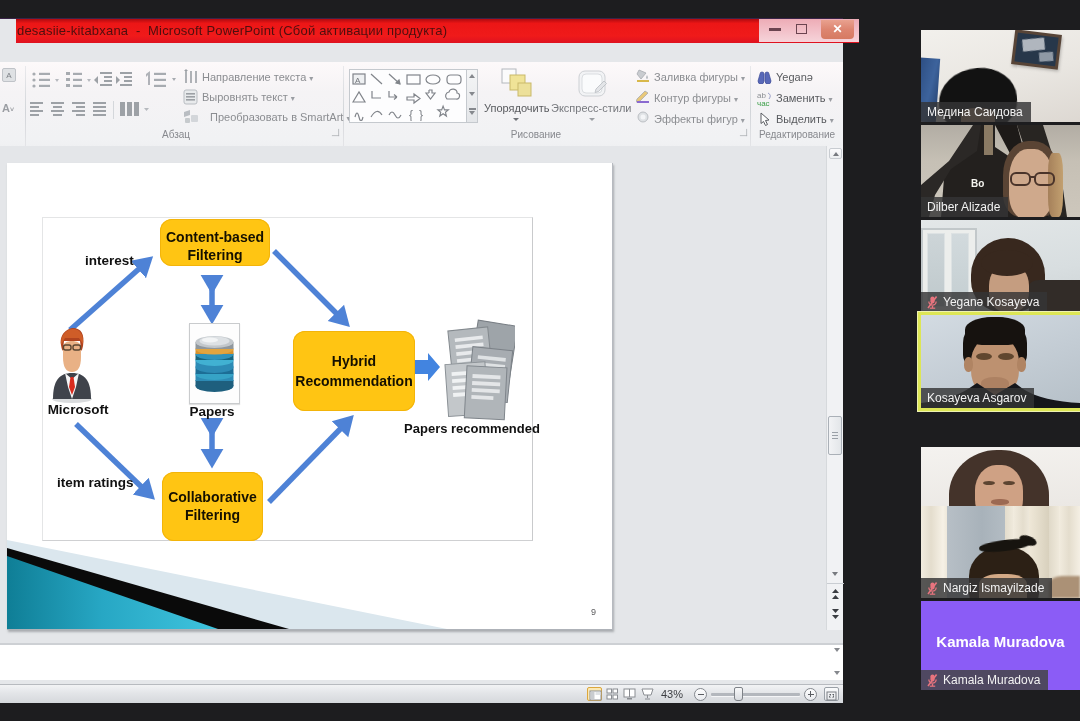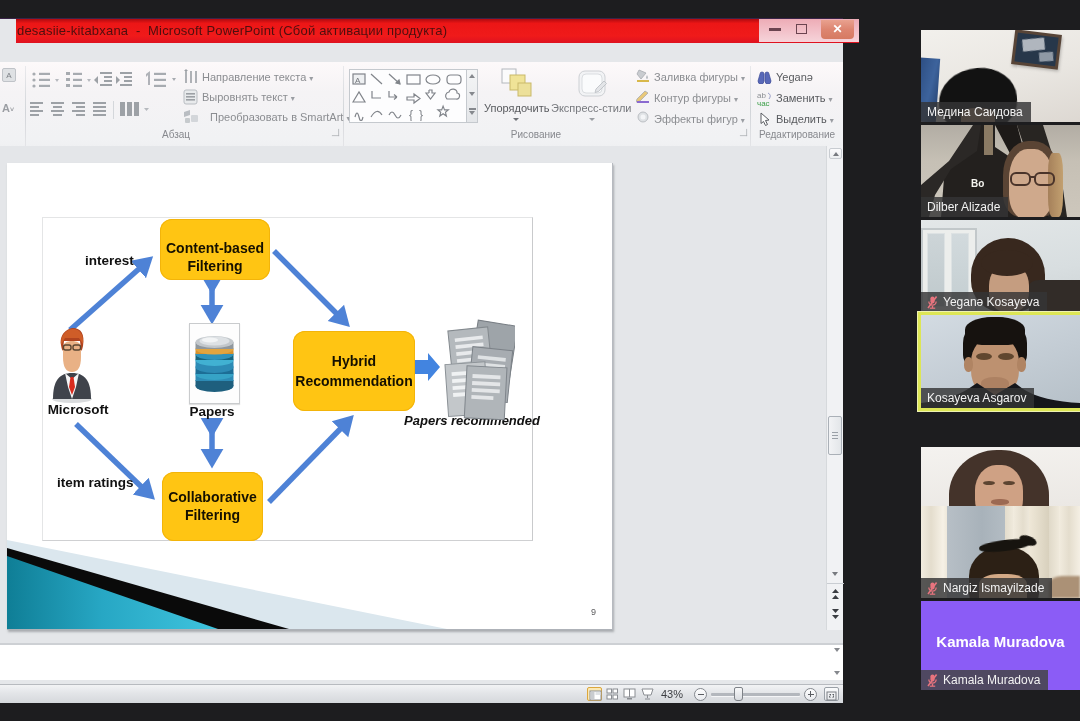--- a/index.html
+++ b/index.html
@@ -285,28 +285,28 @@
             <line x1="205" y1="126" x2="205" y2="156" marker-start="url(#ah)" marker-end="url(#ah)"></line>
             <line x1="267" y1="88" x2="339" y2="160" marker-end="url(#ah)"></line>
             <line x1="69" y1="261" x2="144" y2="333" marker-end="url(#ah)"></line>
             <line x1="205" y1="269" x2="205" y2="300" marker-start="url(#ah)" marker-end="url(#ah)"></line>
             <line x1="262" y1="339" x2="343" y2="256" marker-end="url(#ah)"></line>
           </g>
 
           <polygon points="408,197 421,197 421,190 433,204 421,218 421,211 408,211" fill="#4284e0"></polygon>
         </svg>
 
-        <div class="ybox" style="left:153px; top:56px; width:110px; height:61px; padding-top:20px;">Content-based<br>Filtering</div>
+        <div class="ybox" style="left:153px; top:56px; width:110px; height:47px; padding-top:9px;">Content-based<br>Filtering</div>
         <div class="ybox" style="left:286px; top:168px; width:122px; height:80px; padding-top:20px; line-height:20px;">Hybrid<br>Recommendation</div>
         <div class="ybox" style="left:155px; top:309px; width:101px; height:69px; padding-top:16px;">Collaborative<br>Filtering</div>
 
         <div class="dlabel" style="left:78px; top:90px; width:60px; text-align:left;">interest</div>
         <div class="dlabel" style="left:33px; top:239px; width:76px;">Microsoft</div>
         <div class="dlabel" style="left:172px; top:241px; width:66px;">Papers</div>
-        <div class="dlabel" style="left:395px; top:250px; width:140px; font-size:13px;font-style:italic;">Papers recommended</div>
+        <div class="dlabel" style="left:395px; top:258px; width:140px; font-size:13px;">Papers recommended</div>
         <div class="dlabel" style="left:50px; top:312px; width:76px;">item ratings</div>
 
         <svg class="abs" style="left:42px; top:162px;" width="46" height="79" viewBox="0 0 46 79">
           <ellipse cx="23" cy="74" rx="20" ry="4" fill="#d9dbdd"></ellipse>
           <path d="M4,74 C4,56 10,48 23,48 C36,48 42,56 42,74 Z" fill="#3f434b"></path>
           <path d="M16,48 L23,54 L30,48 L27,62 L23,74 L19,62 Z" fill="#f4f5f6"></path>
           <path d="M21.5,52 L24.5,52 L26,62 L23,70 L20,62 Z" fill="#d92b1e"></path>
           <path d="M14,22 C14,14 32,14 32,22 L32,32 C32,42 29,47 23,47 C17,47 14,42 14,32 Z" fill="#e9b185"></path>
           <path d="M12,20 C10,8 20,3 24,3 C32,3 36,9 34,21 C33,26 32,27 32,24 L31,16 L15,16 L14,24 C14,27 13,26 12,20 Z" fill="#b1441f"></path>
           <path d="M12,20 C11,11 17,4 24,4 C31,4 35,10 34,19 L30,13 L16,13 Z" fill="#cf5d28"></path>

